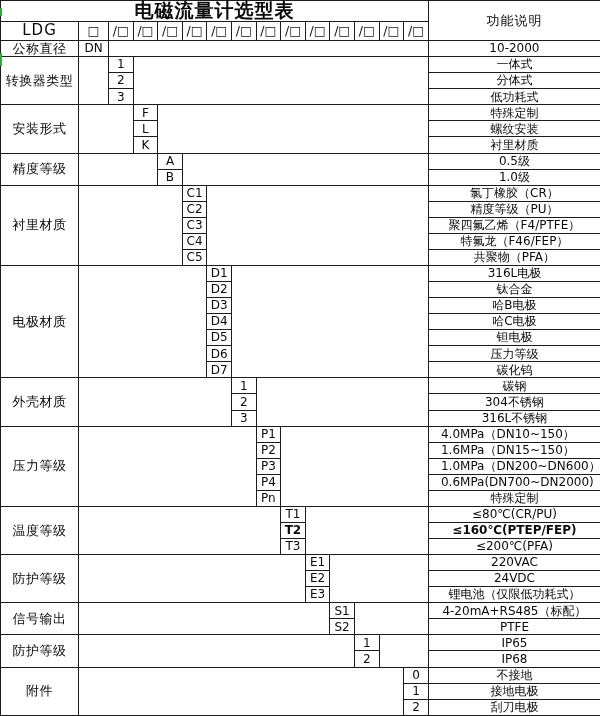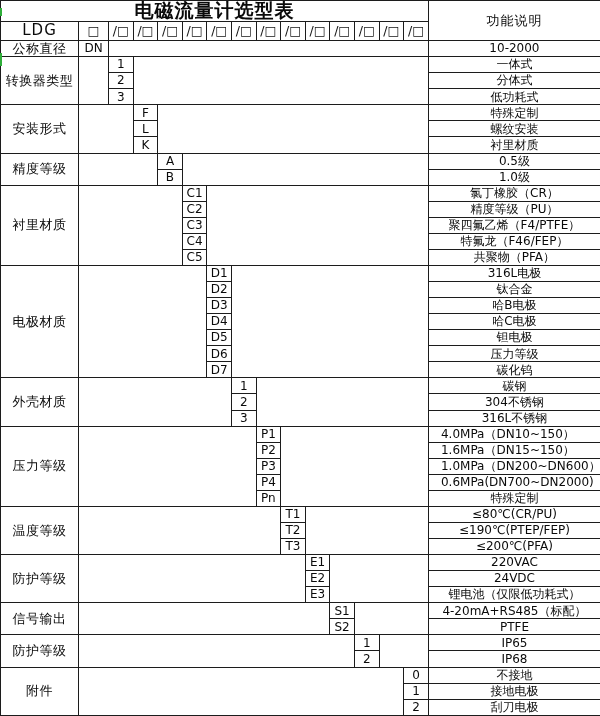--- a/index.html
+++ b/index.html
@@ -215,23 +215,23 @@
           <td class="code">Pn</td>
           <td class="desc">特殊定制</td>
         </tr>
         <tr style="height: 16px;">
           <td rowspan="3" class="cat">温度等级</td>
           <td rowspan="3" colspan="8" class="merge"></td>
           <td class="code">T1</td>
           <td rowspan="3" colspan="5" class="merge"></td>
           <td class="desc">≤80℃(CR/PU)</td>
         </tr>
-        <tr style="height: 16px;">
+        <tr style="height: 16px; font-weight: bold;">
           <td class="code">T2</td>
-          <td class="desc">≤190℃(PTEP/FEP)</td>
+          <td class="desc">≤160℃(PTEP/FEP)</td>
         </tr>
         <tr style="height: 16px;">
           <td class="code">T3</td>
           <td class="desc">≤200℃(PFA)</td>
         </tr>
         <tr style="height: 16px;">
           <td rowspan="3" class="cat">防护等级</td>
           <td rowspan="3" colspan="9" class="merge"></td>
           <td class="code">E1</td>
           <td rowspan="3" colspan="4" class="merge"></td>

